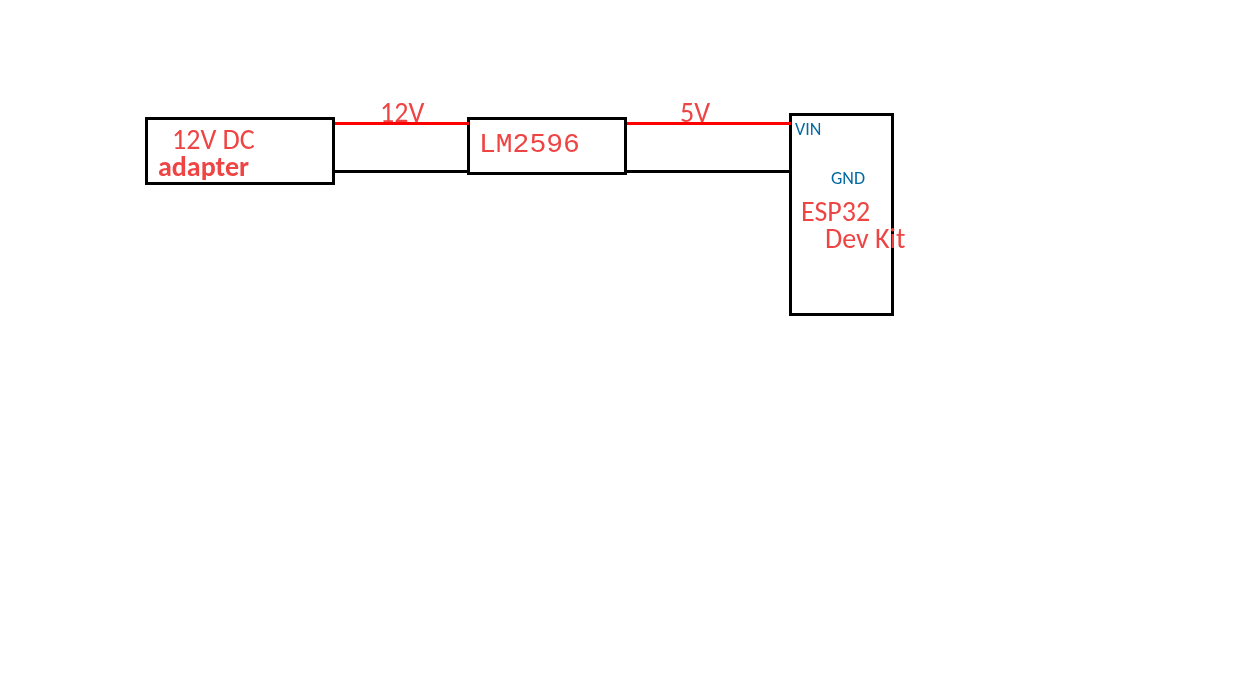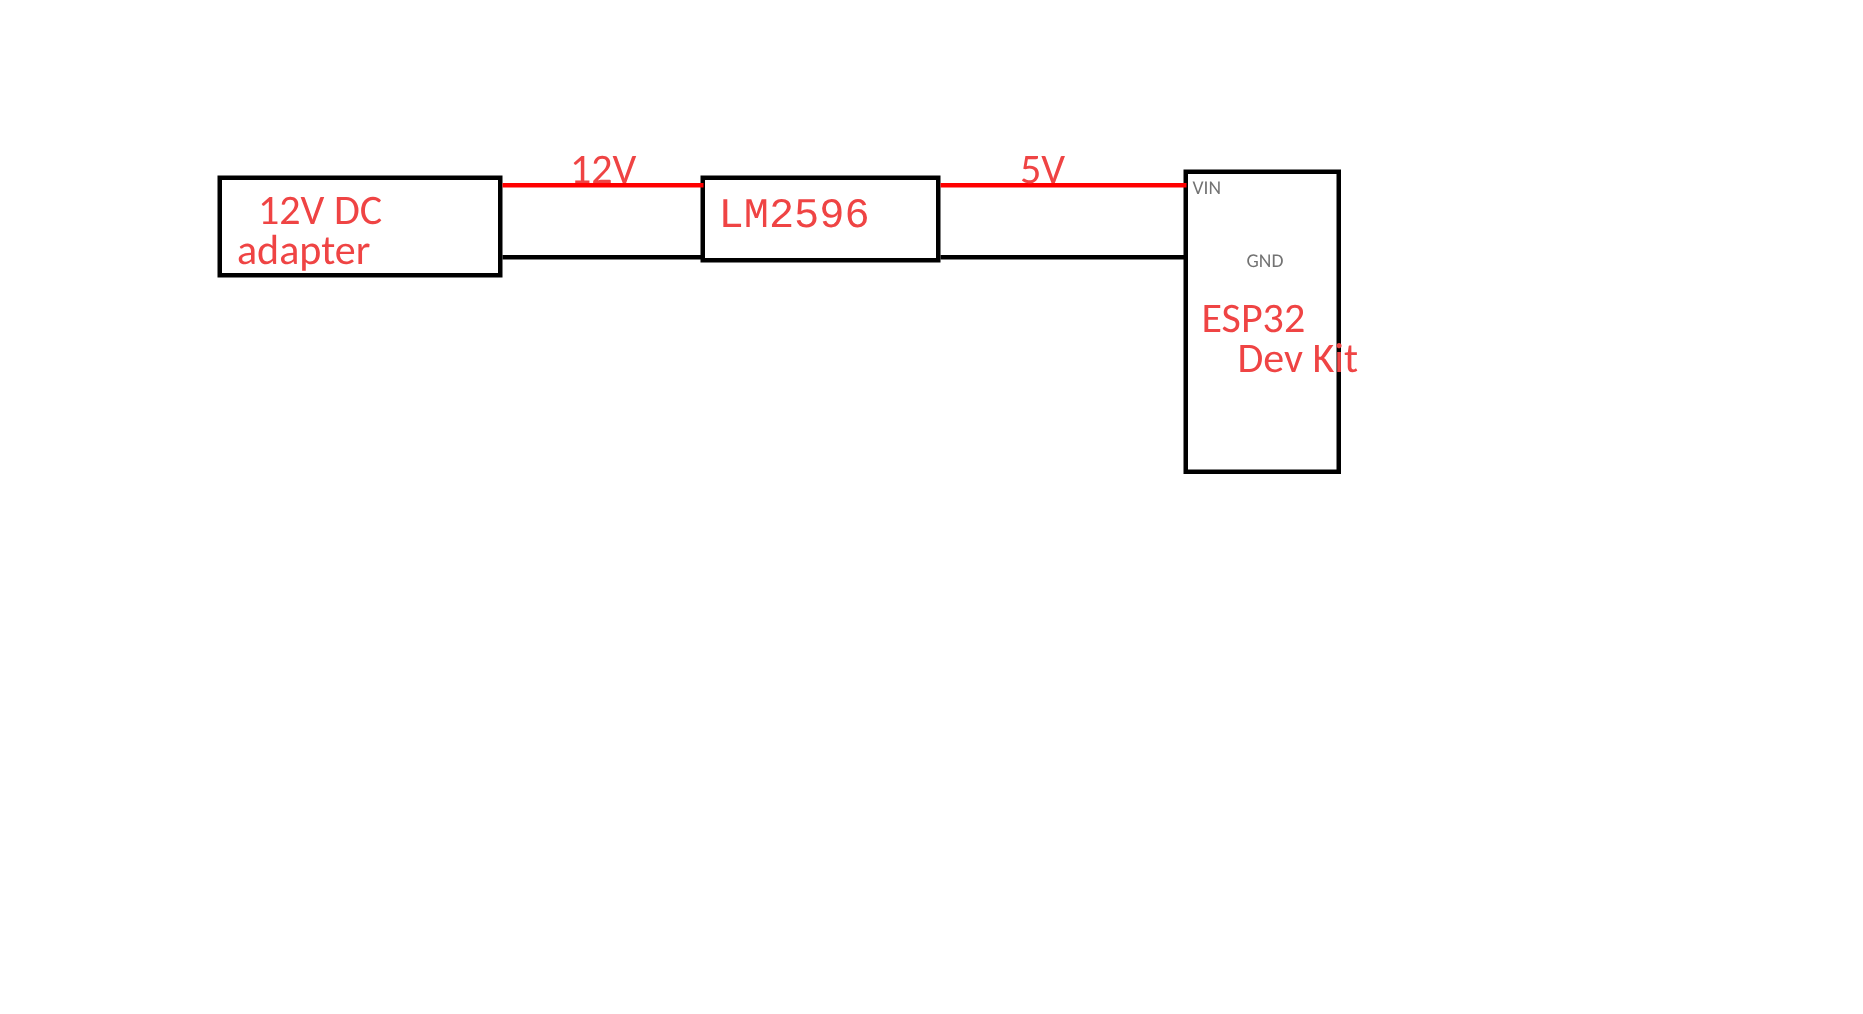--- a/index.html
+++ b/index.html
@@ -19,36 +19,36 @@
   }
   .label {
     position: absolute;
     font-size: 28px;
     color: #ef4444;
     line-height: 1.2;
     white-space: pre;
   }
   .pin-label {
     position: absolute;
-    font-size: 13px;
-    color: #737373;
+    font-size: 18px;
+    color: #0369a1;
   }
   .wire {
     position: absolute;
     height: 3px;
   }
   .wire-red { background: #ff0000; }
   .wire-black { background: #000000; }
 </style>
 </head>
 <body>
 
 <div class="box" style="left:145px; top:117px; width:190px; height:68px;"></div>
 <div class="label" style="left:172px; top:123px;">12V DC</div>
-<div class="label" style="left:158px; top:150px;">adapter</div>
+<div class="label" style="left:158px; top:150px;font-weight:bold;">adapter</div>
 
 <div class="box" style="left:467px; top:117px; width:160px; height:58px;"></div>
 <div class="label" style="left:479px; top:128px;font-family:Liberation Mono, monospace;">LM2596</div>
 
 <div class="box" style="left:789px; top:113px; width:105px; height:203px;"></div>
 <div class="pin-label" style="left:795px; top:118px;">VIN</div>
 <div class="pin-label" style="left:795px; top:167px;margin-left:36px;">GND</div>
 <div class="label" style="left:801px; top:195px;text-align:right;">ESP32</div>
 <div class="label" style="left:801px; top:222px;margin-left:24px;">Dev Kit</div>
 

